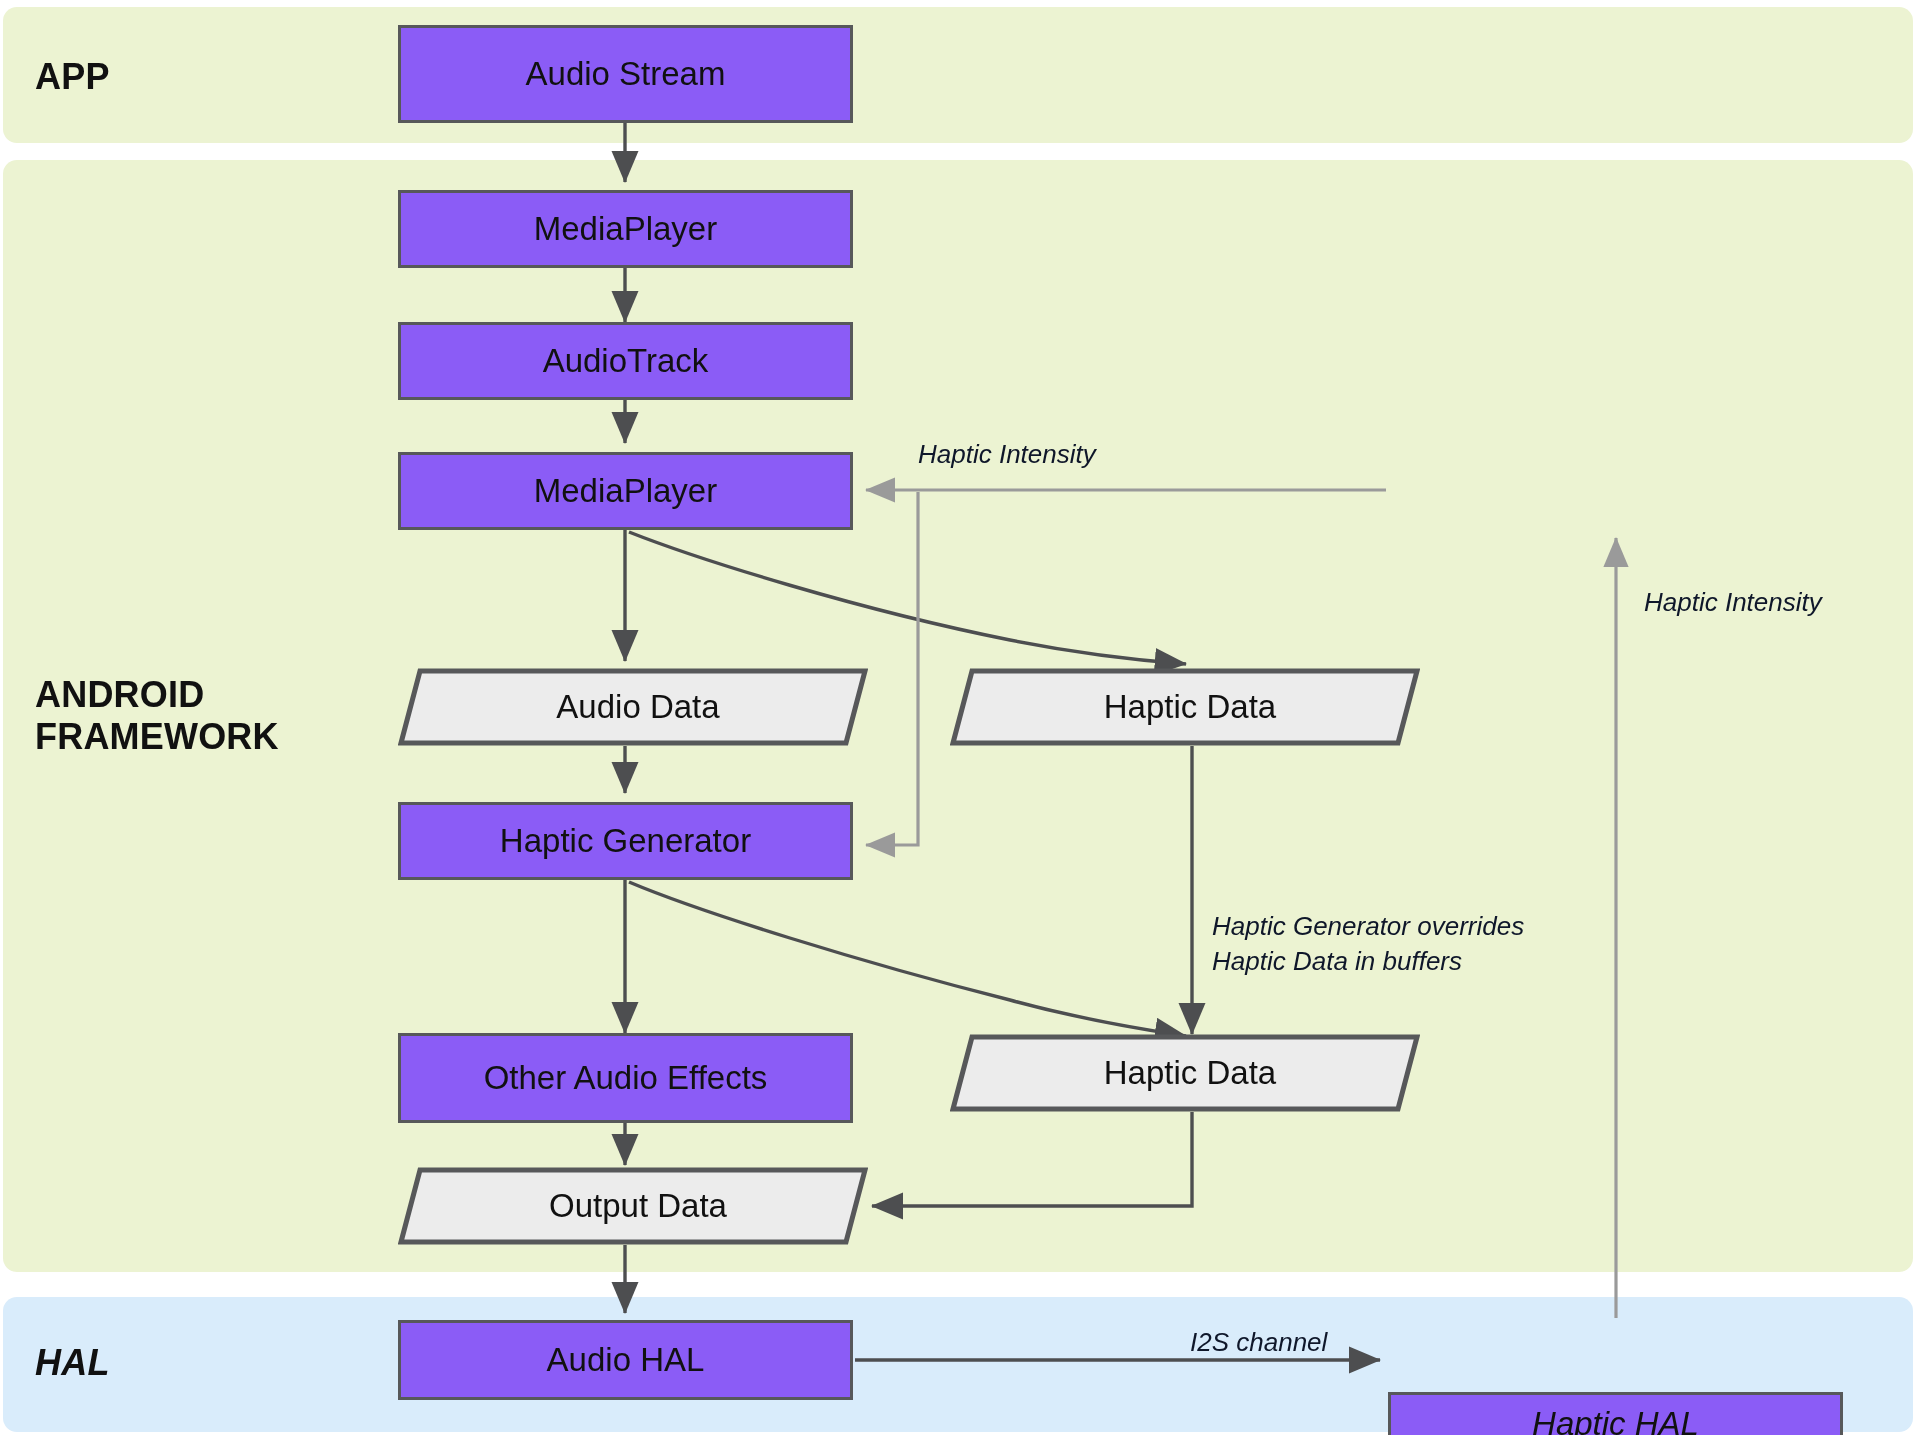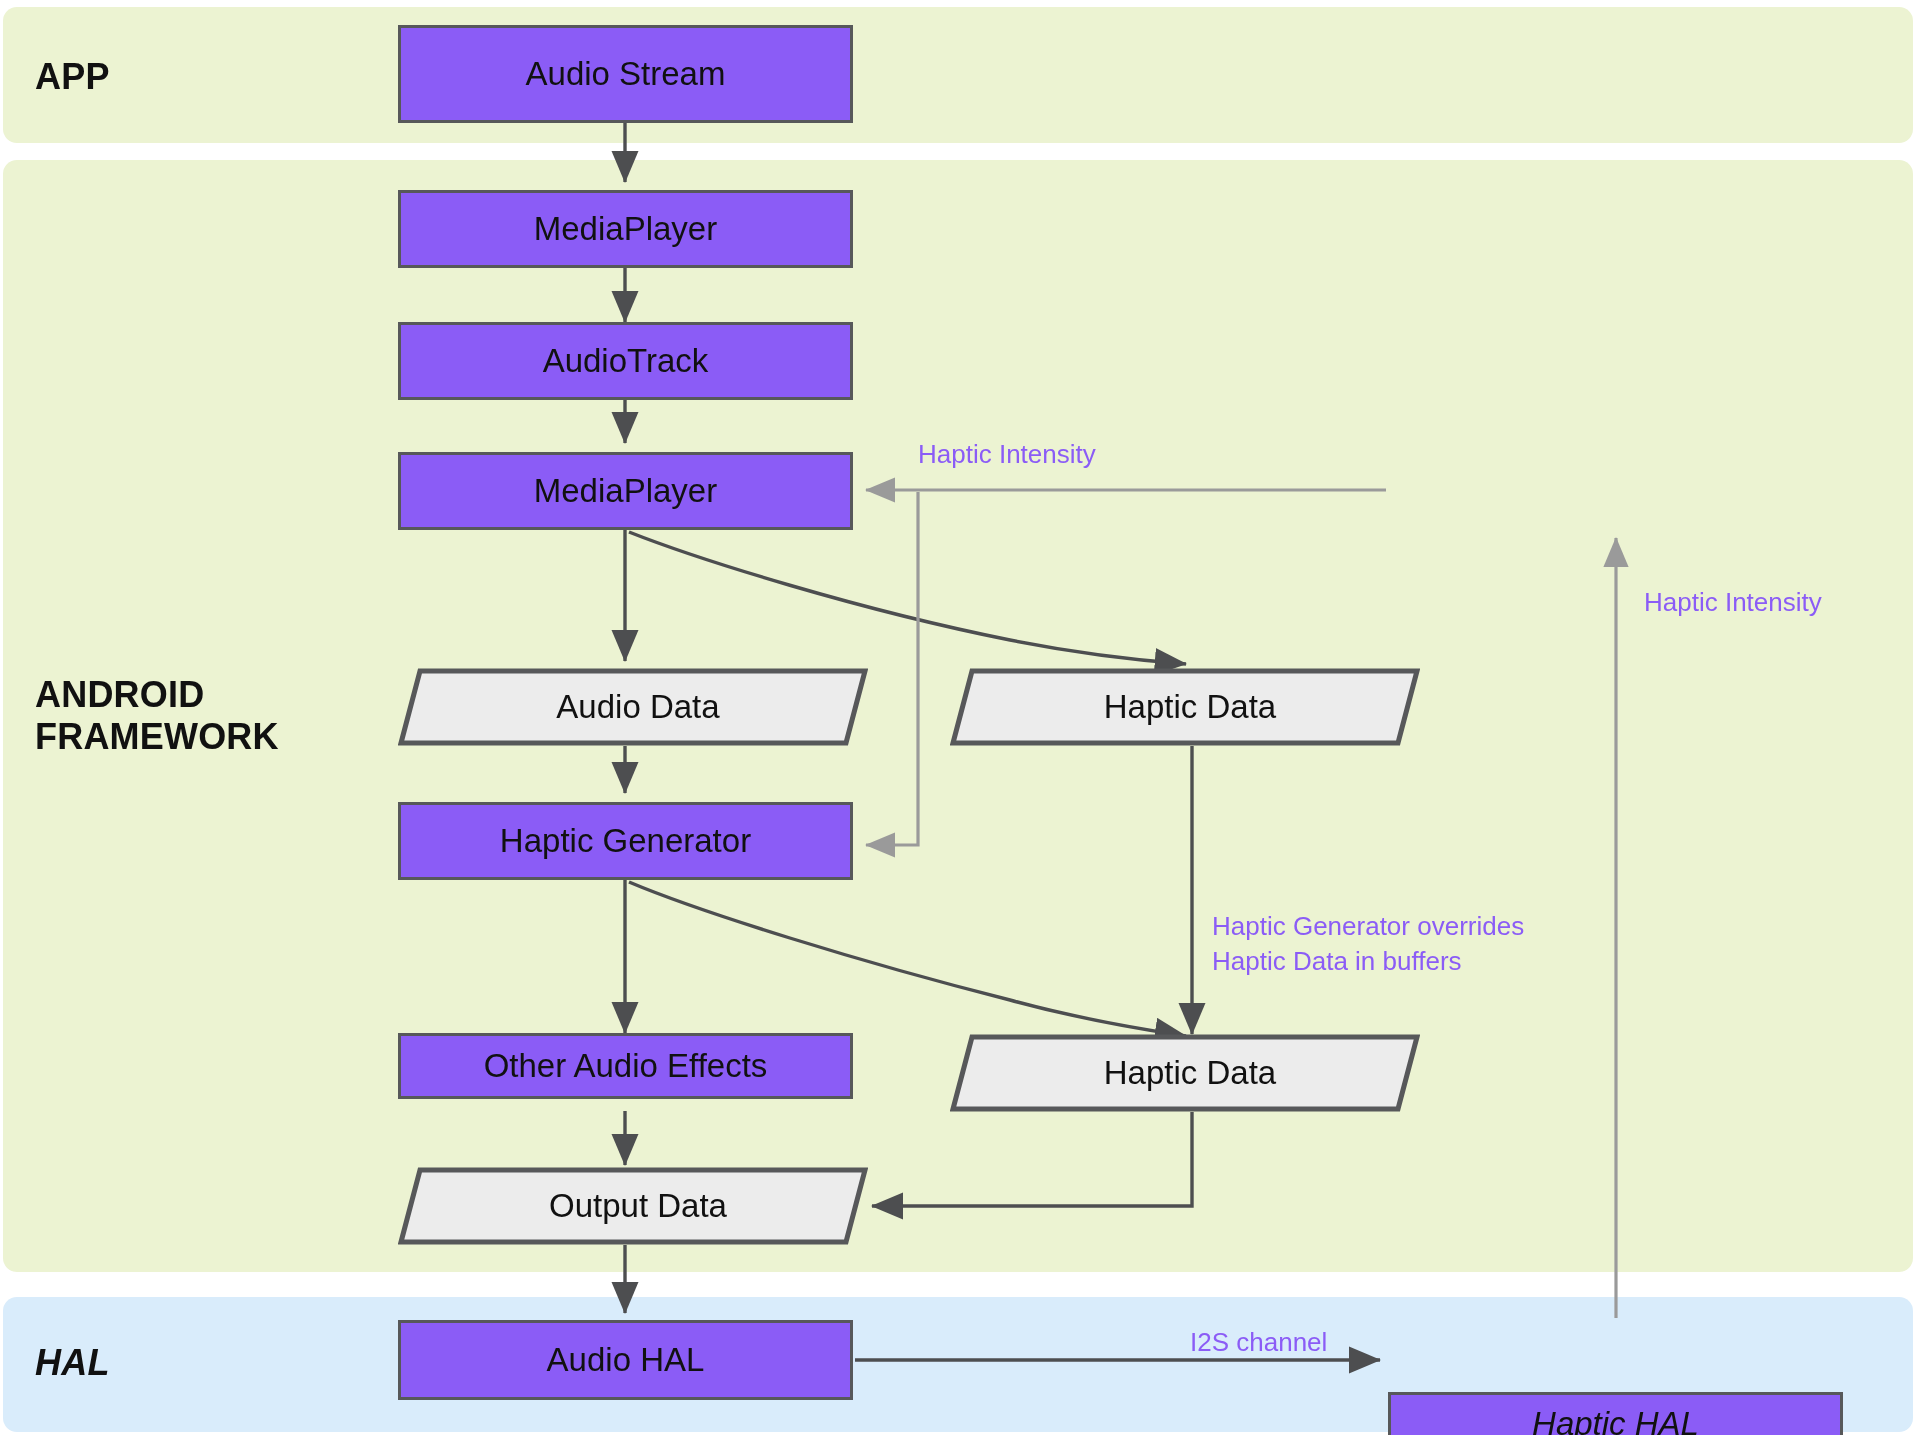--- a/index.html
+++ b/index.html
@@ -48,23 +48,24 @@
     position: absolute;
     left: 0; top: 0; right: 0; bottom: 0;
   }
   .node.para .para-label {
     position: relative;
     z-index: 2;
   }
   .edge-label {
     position: absolute;
     font-size: 26px;
-    color: #8b5cf6;
+    color: #0f172a;
     line-height: 1.35;
     white-space: pre-line;
+    font-style: italic;
   }
   svg.wires {
     position: absolute;
     left: 0;
     top: 0;
     width: 1916px;
     height: 1435px;
     pointer-events: none;
   }
 </style>
@@ -159,21 +160,21 @@
     <svg class="para-shape" viewBox="0 0 470 78" preserveAspectRatio="none">
       <polygon points="22,3 467,3 448,75 3,75" fill="#ececec" stroke="#57585a" stroke-width="5" vector-effect="non-scaling-stroke"></polygon>
     </svg>
     <span class="para-label" style="margin-left:10px;">Haptic Data</span>
   </div>
 
   <div class="node" style="left:398px; top:802px; width:455px; height:78px;">
     <span>Haptic Generator</span>
   </div>
 
-  <div class="node" style="left:398px; top:1033px; width:455px; height:66px;">
+  <div class="node" style="left:398px; top:1033px; width:455px; height:90px;">
     <span>Other Audio Effects</span>
   </div>
 
   <div class="node para" style="left:950px; top:1034px; width:470px; height:78px;">
     <svg class="para-shape" viewBox="0 0 470 78" preserveAspectRatio="none">
       <polygon points="22,3 467,3 448,75 3,75" fill="#ececec" stroke="#57585a" stroke-width="5" vector-effect="non-scaling-stroke"></polygon>
     </svg>
     <span class="para-label" style="margin-left:10px;">Haptic Data</span>
   </div>
 

